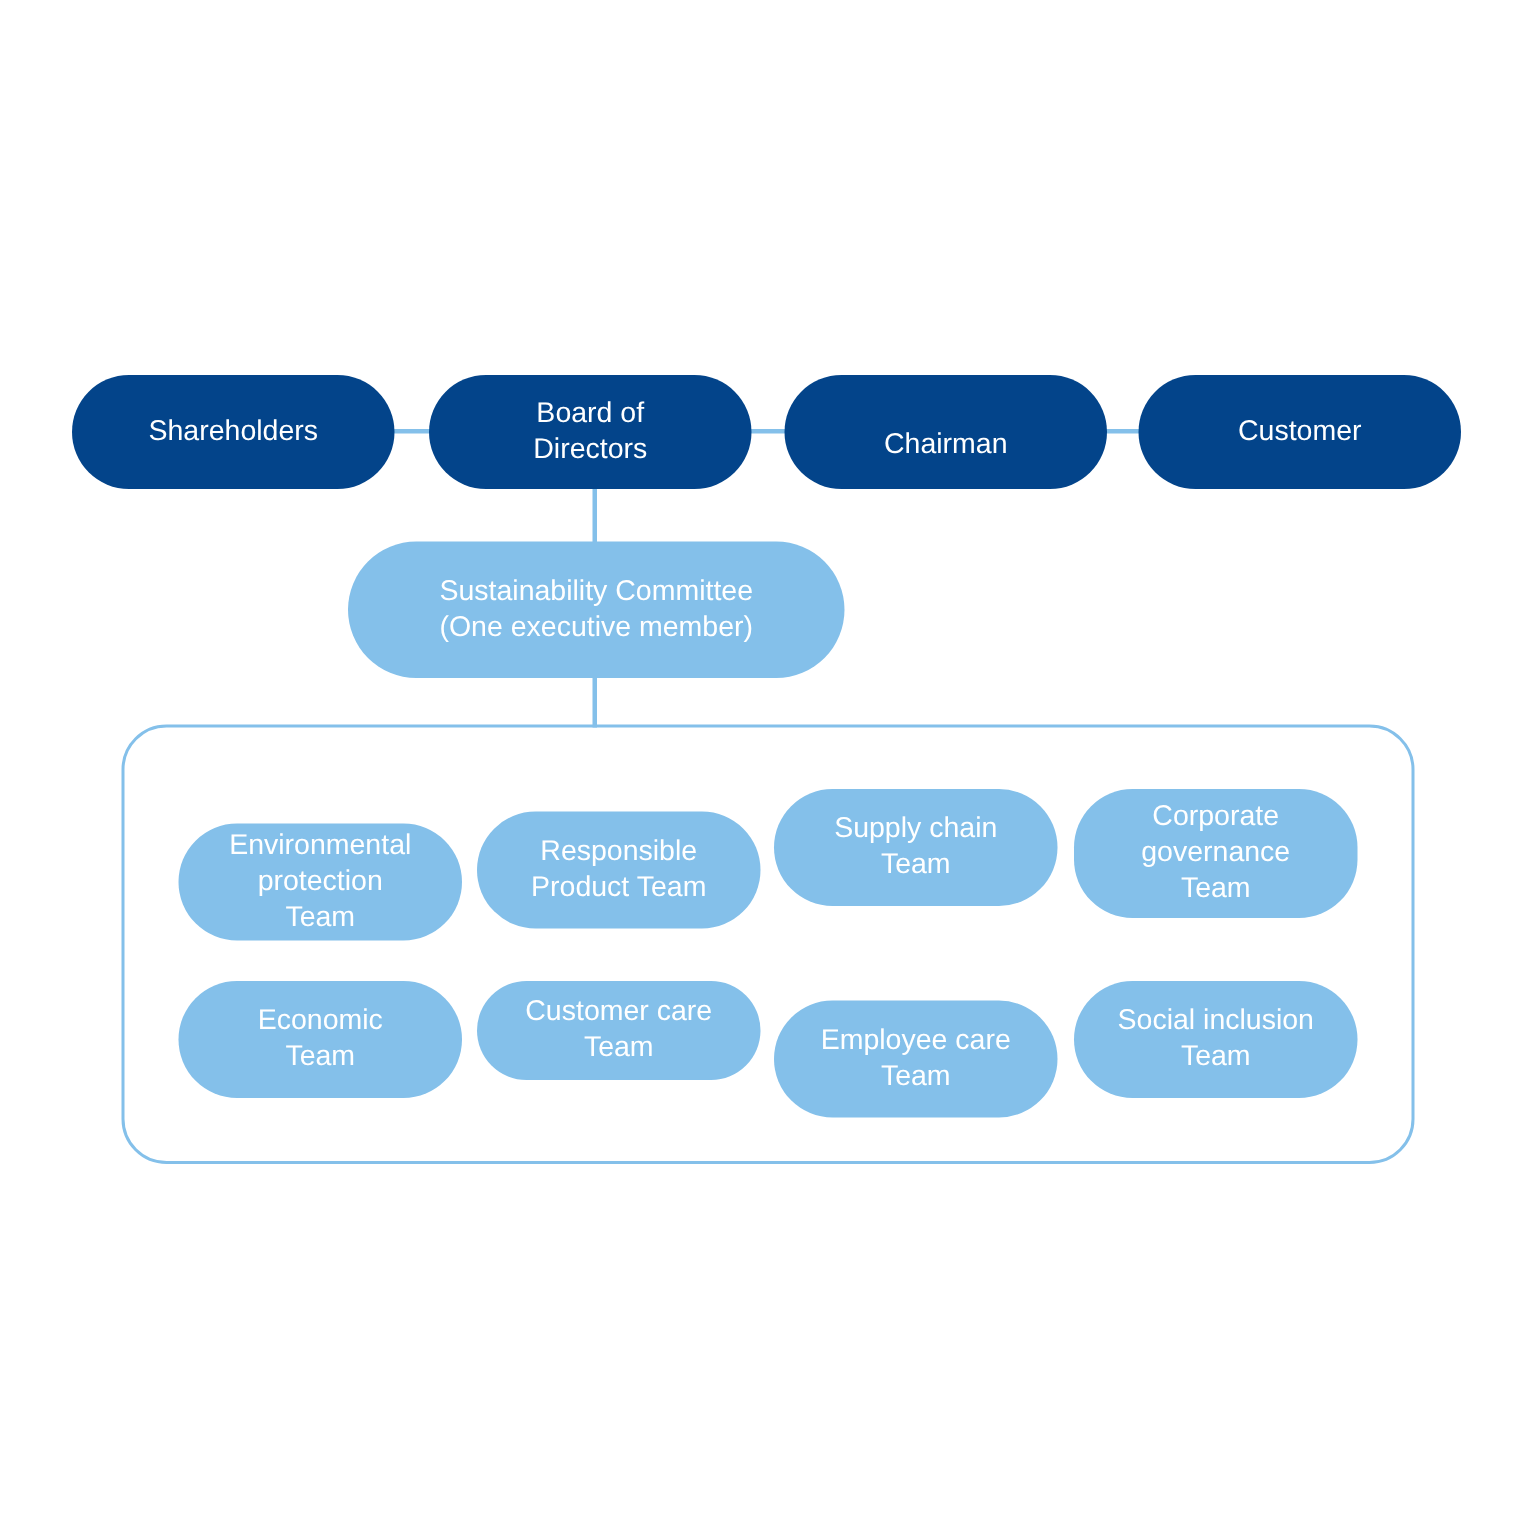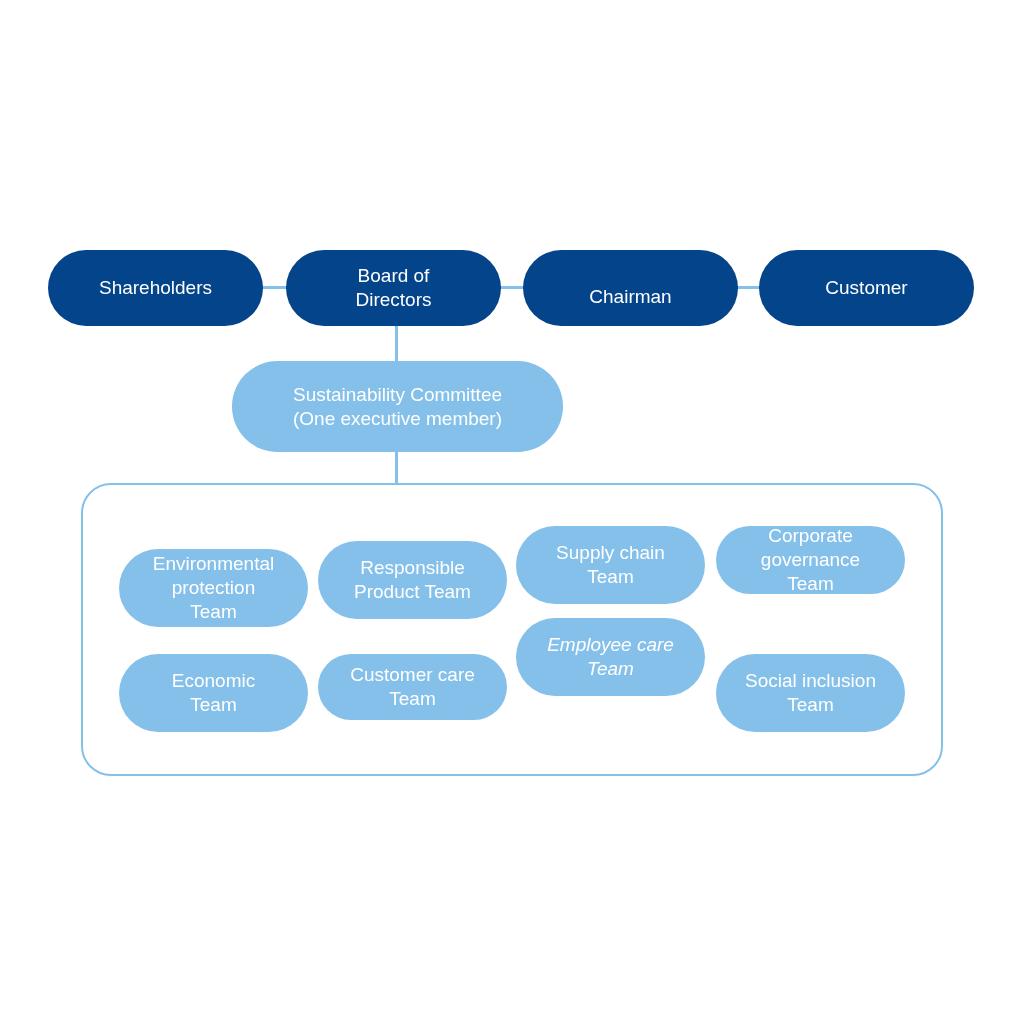--- a/index.html
+++ b/index.html
@@ -32,24 +32,24 @@
 
 <div class="group" style="left:81px; top:483px; width:862px; height:293px;"></div>
 
 <div class="node light" style="left:119px; top:526px; width:189px; height:78px; border-radius:39px;margin-top:23px;"><span>Environmental
 protection
 Team</span></div>
 <div class="node light" style="left:318px; top:526px; width:189px; height:78px; border-radius:39px;margin-top:15px;"><span>Responsible
 Product Team</span></div>
 <div class="node light" style="left:516px; top:526px; width:189px; height:78px; border-radius:39px;"><span>Supply chain
 Team</span></div>
-<div class="node light" style="left:716px; top:526px; width:189px; height:68px; border-radius:39px;"><span>Corporate
+<div class="node light" style="left:716px; top:526px; width:189px; height:86px; border-radius:39px;"><span>Corporate
 governance
 Team</span></div>
 
 <div class="node light" style="left:119px; top:654px; width:189px; height:78px; border-radius:39px;text-align:center;"><span>Economic
 Team</span></div>
 <div class="node light" style="left:318px; top:654px; width:189px; height:66px; border-radius:39px;"><span>Customer care
 Team</span></div>
-<div class="node light" style="left:516px; top:618px; width:189px; height:78px; border-radius:39px;font-style:italic;"><span>Employee care
+<div class="node light" style="left:516px; top:667px; width:189px; height:78px; border-radius:39px;"><span>Employee care
 Team</span></div>
 <div class="node light" style="left:716px; top:654px; width:189px; height:78px; border-radius:39px;"><span>Social inclusion
 Team</span></div>
 
 </body></html>

